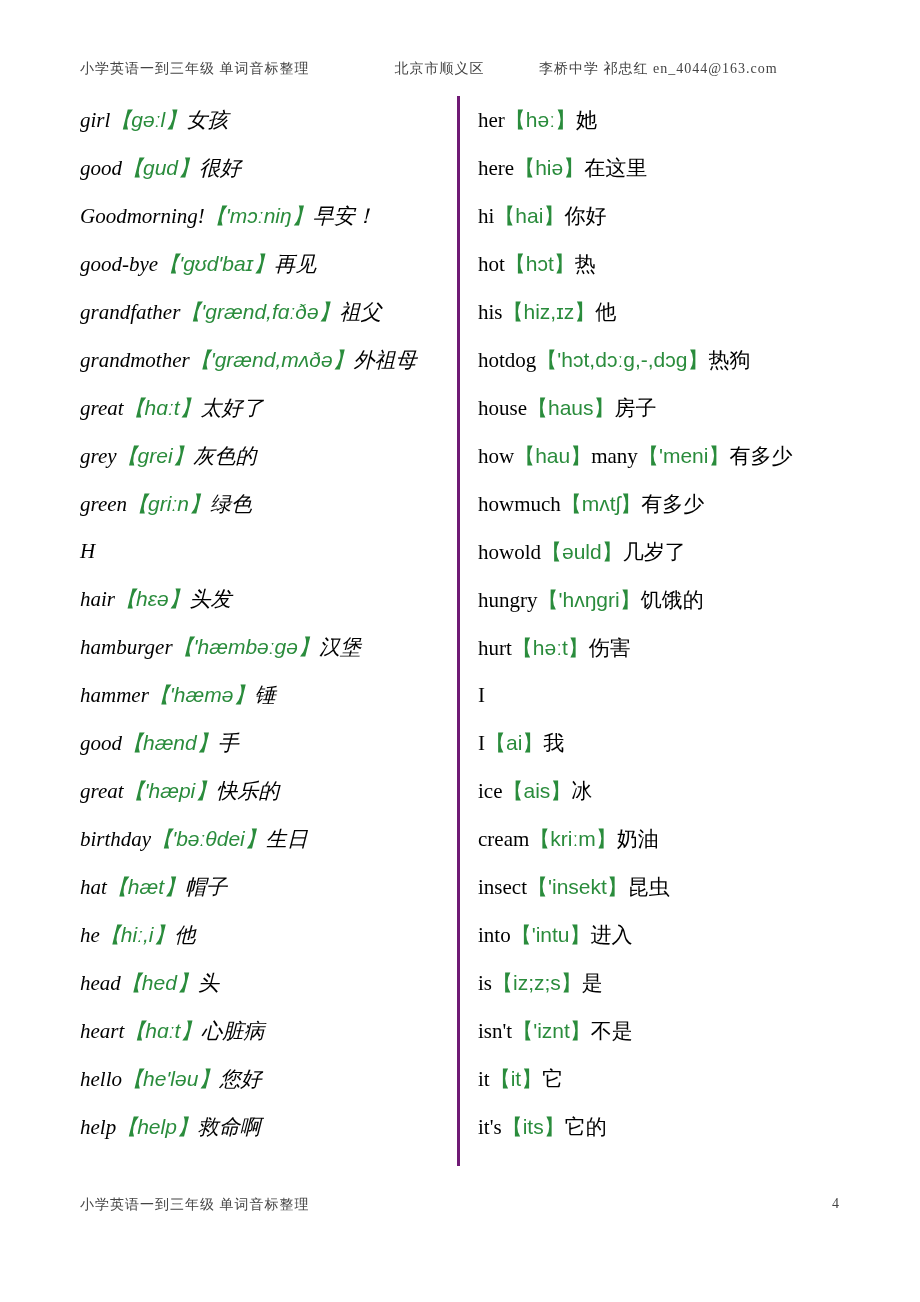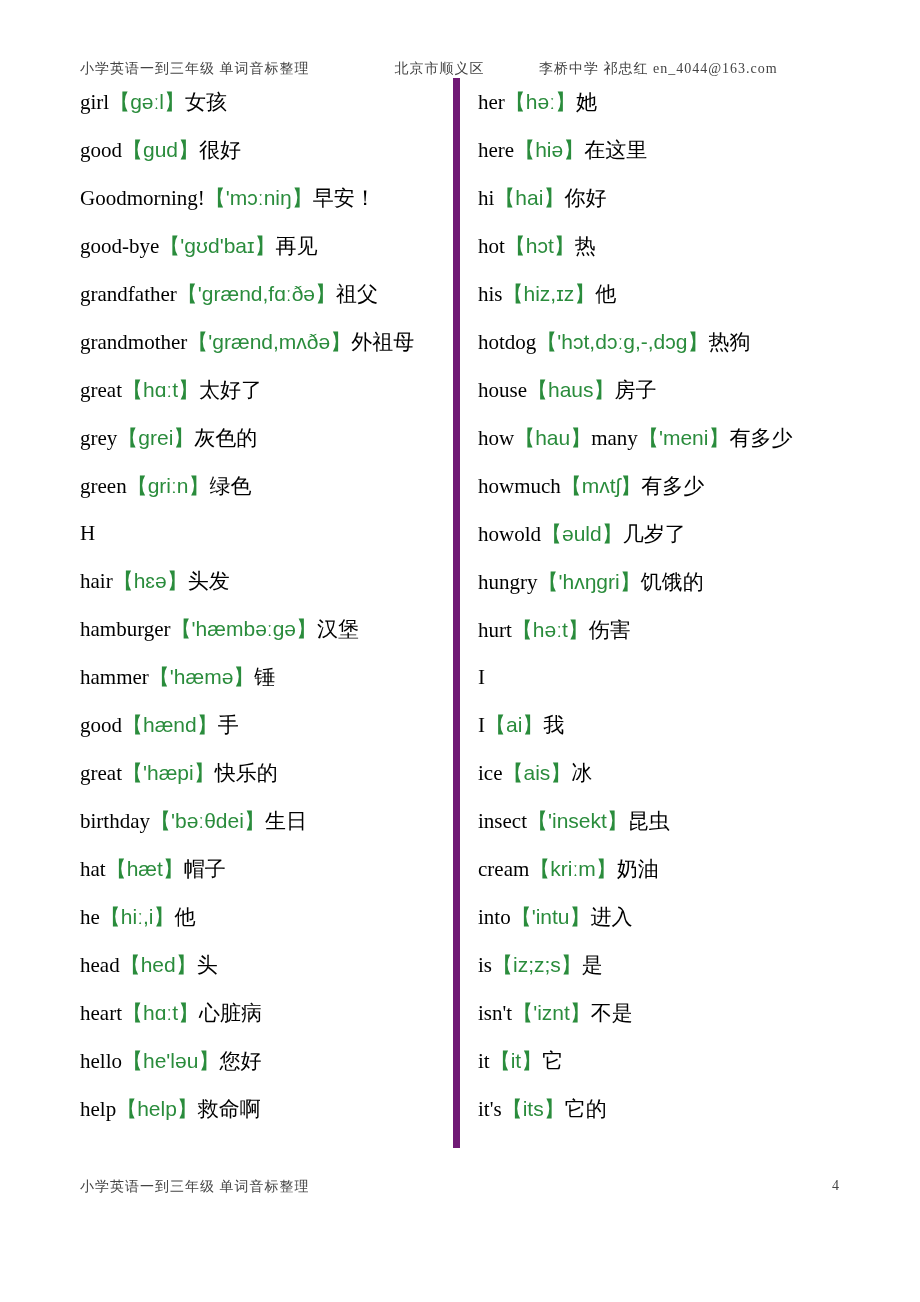--- a/index.html
+++ b/index.html
@@ -11,20 +11,21 @@
   }
   .page {
     padding: 60px 80px 40px 80px;
     box-sizing: border-box;
     width: 920px;
   }
   .header {
     font-size: 14px;
     color: #444;
     letter-spacing: 1px;
+    margin-bottom: 18px;
     white-space: nowrap;
   }
   .header .left {
     display: inline-block;
     width: 310px;
   }
   .header .mid {
     display: inline-block;
     width: 140px;
   }
@@ -34,21 +35,22 @@
   .columns {
     display: flex;
     flex-direction: row;
     min-height: 1070px;
   }
   .col {
     width: 50%;
     box-sizing: border-box;
   }
   .col.left-col {
-    border-right: 7px solid #701a75;
+    border-right: 3px solid #701a75;
+    font-style: italic;
   }
   .col.right-col {
     padding-left: 18px;
   }
   .entry {
     font-size: 21px;
     line-height: 47px;
     color: #000;
     font-family: "Times New Roman", "SimSun", serif;
     word-break: break-word;
@@ -119,22 +121,22 @@
         <div class="entry"><span>hotdog</span><span class="phon">【<span class="phon-inner">'hɔt,dɔːɡ,-,dɔɡ</span>】</span><span>热狗</span></div>
         <div class="entry"><span>house</span><span class="phon">【<span class="phon-inner">haus</span>】</span><span>房子</span></div>
         <div class="entry"><span>how</span><span class="phon">【<span class="phon-inner">hau</span>】</span><span>many</span><span class="phon">【<span class="phon-inner">'meni</span>】</span><span>有多少</span></div>
         <div class="entry"><span>howmuch</span><span class="phon">【<span class="phon-inner">mʌtʃ</span>】</span><span>有多少</span></div>
         <div class="entry"><span>howold</span><span class="phon">【<span class="phon-inner">əuld</span>】</span><span>几岁了</span></div>
         <div class="entry"><span>hungry</span><span class="phon">【<span class="phon-inner">'hʌŋɡri</span>】</span><span>饥饿的</span></div>
         <div class="entry"><span>hurt</span><span class="phon">【<span class="phon-inner">həːt</span>】</span><span>伤害</span></div>
         <div class="section-letter">I</div>
         <div class="entry"><span>I</span><span class="phon">【<span class="phon-inner">ai</span>】</span><span>我</span></div>
         <div class="entry"><span>ice</span><span class="phon">【<span class="phon-inner">ais</span>】</span><span>冰</span></div>
+        <div class="entry"><span>cream</span><span class="phon">【<span class="phon-inner">kriːm</span>】</span><span>奶油</span></div>
         <div class="entry"><span>insect</span><span class="phon">【<span class="phon-inner">'insekt</span>】</span><span>昆虫</span></div>
-        <div class="entry"><span>cream</span><span class="phon">【<span class="phon-inner">kriːm</span>】</span><span>奶油</span></div>
         <div class="entry"><span>into</span><span class="phon">【<span class="phon-inner">'intu</span>】</span><span>进入</span></div>
         <div class="entry"><span>is</span><span class="phon">【<span class="phon-inner">iz;z;s</span>】</span><span>是</span></div>
         <div class="entry"><span>isn't</span><span class="phon">【<span class="phon-inner">'iznt</span>】</span><span>不是</span></div>
         <div class="entry"><span>it</span><span class="phon">【<span class="phon-inner">it</span>】</span><span>它</span></div>
         <div class="entry"><span>it's</span><span class="phon">【<span class="phon-inner">its</span>】</span><span>它的</span></div>
       </div>
   </div>
 
   <div class="footer">
     <span>小学英语一到三年级  单词音标整理</span>

